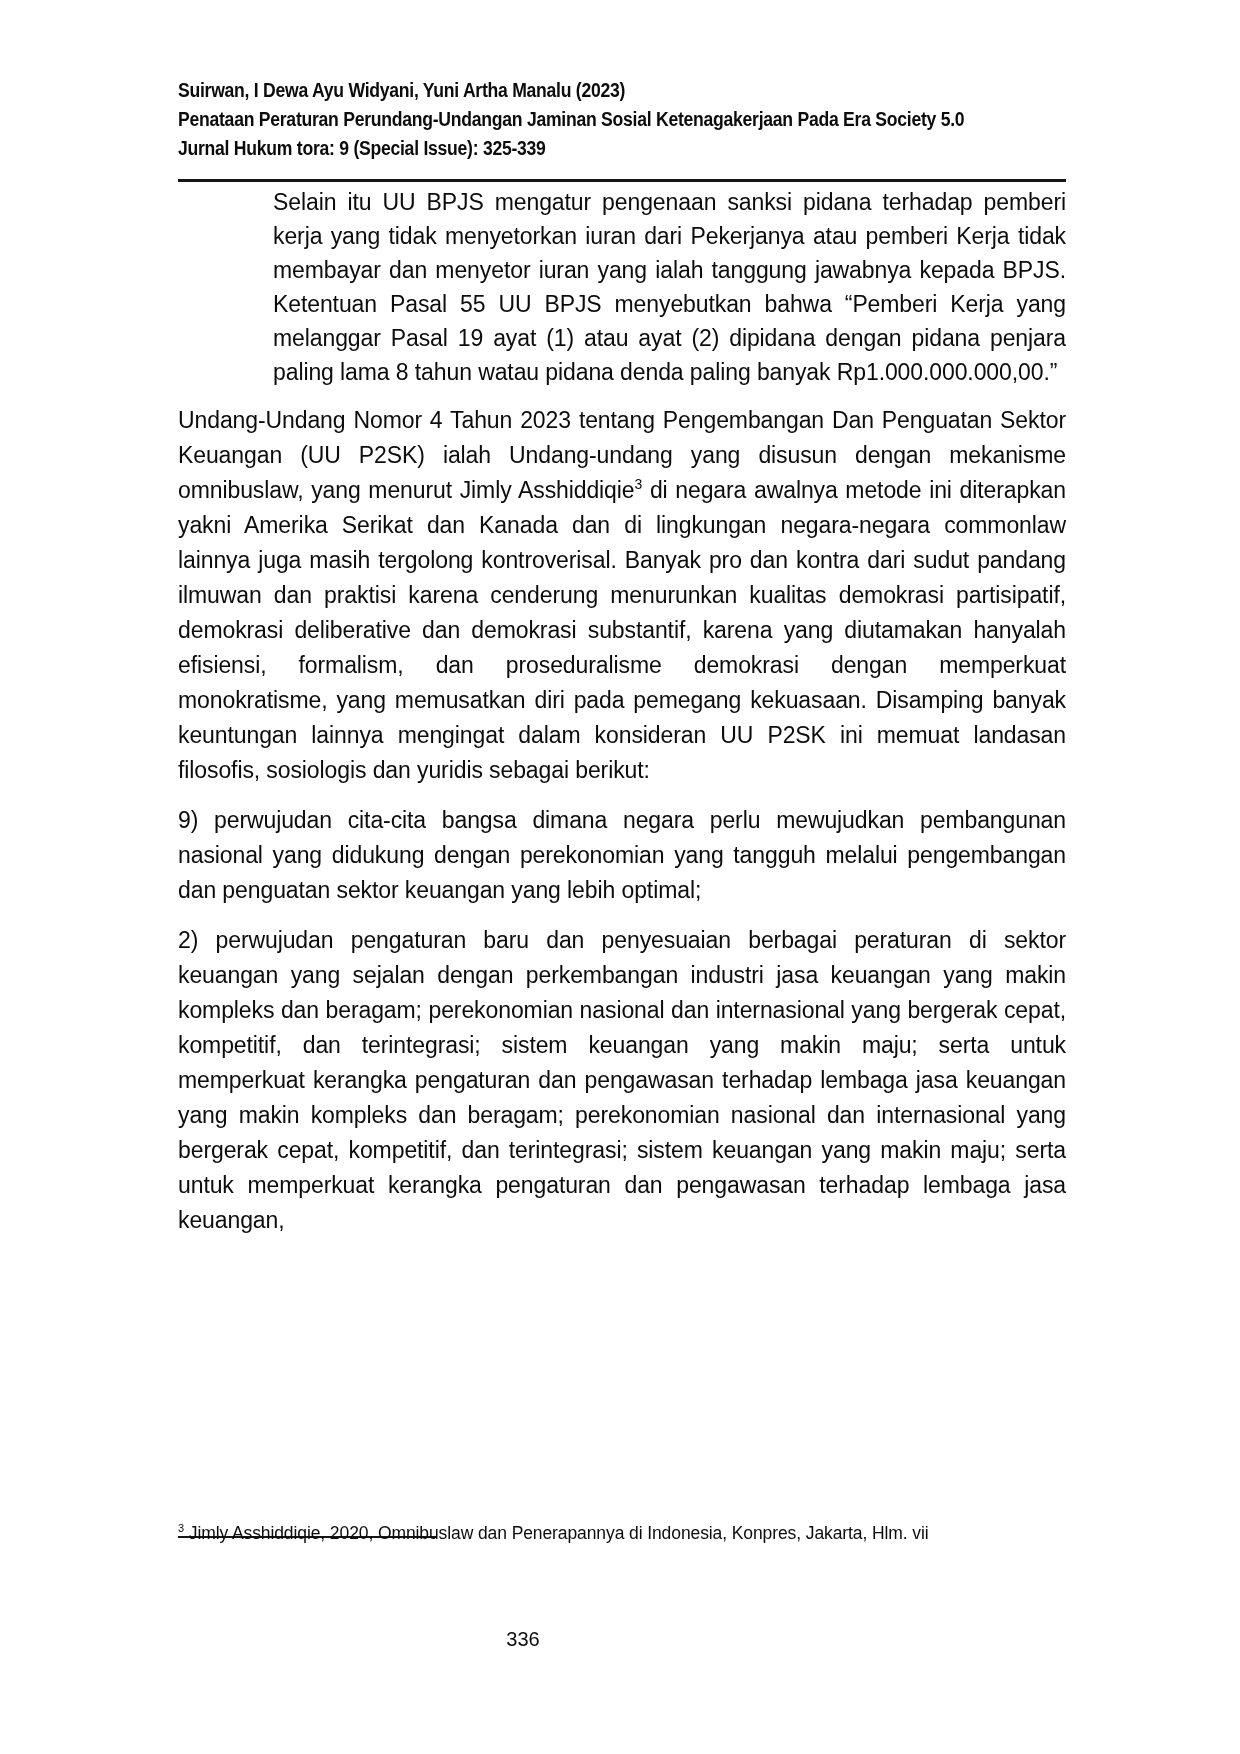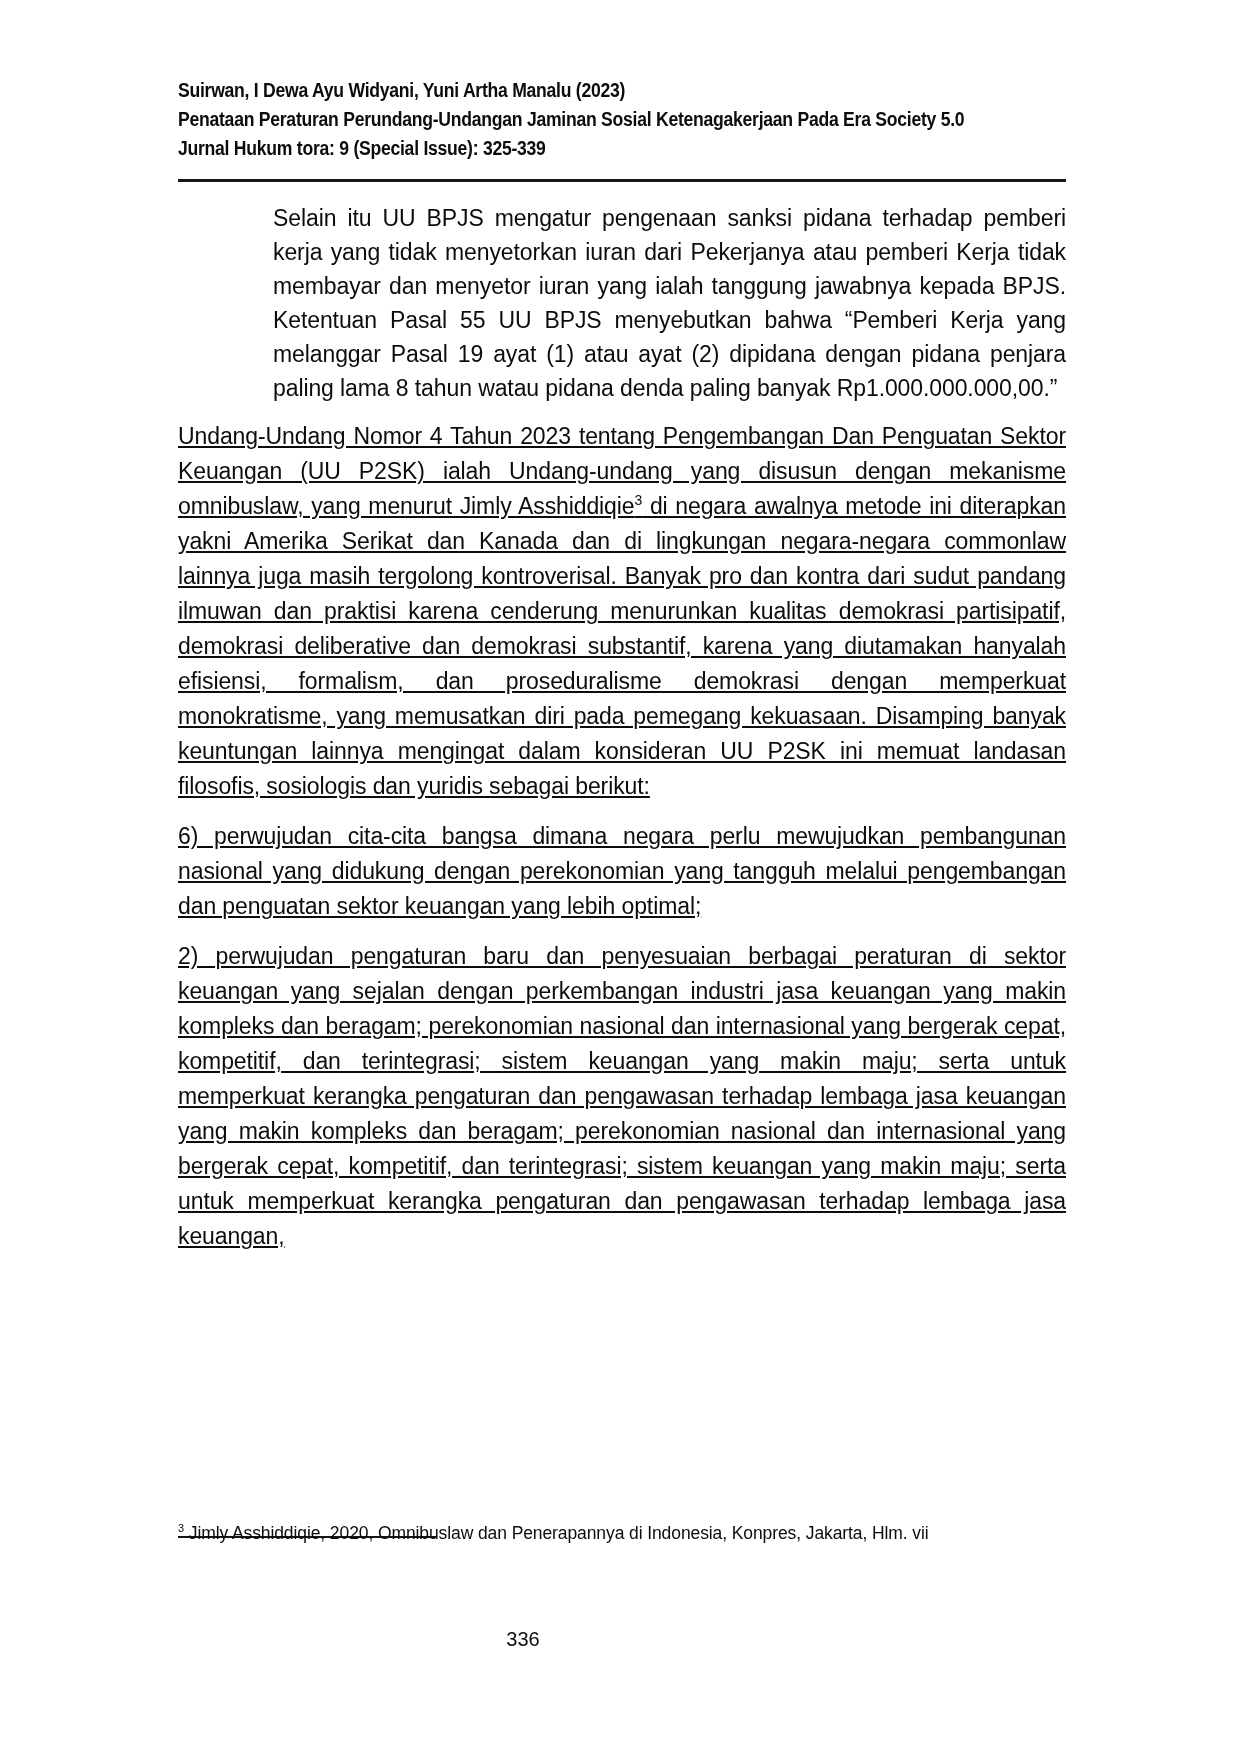--- a/index.html
+++ b/index.html
@@ -22,26 +22,26 @@
   .head-rule {
     position: absolute; left: 178px; top: 179px;
     width: 888px; height: 3px; background: #161616;
   }
 
   .content {
     position: absolute; left: 178px; top: 185px; width: 888px;
     font-size: 23px; letter-spacing: -0.1px;
   }
   .blockquote {
-    margin: 16px 0 14px 95px; width: 793px;
+    margin: 0 0 14px 95px; width: 793px;
     line-height: 34px; text-align: justify;
   }
   p.body-para {
     margin: 0 0 15px 0;
-    line-height: 35px; text-align: justify; text-decoration: underline;
+    line-height: 35px; text-align: justify;
   }
   sup.ref { font-size: 14px; line-height: 0; }
 
   .footnote-rule {
     position: absolute; left: 178px; top: 1536px;
     width: 258px; height: 2px; background: #161616;
   }
   .footnote {
     position: absolute; left: 178px; top: 1521px; width: 820px;
     font-size: 17.5px; line-height: 24px; letter-spacing: -0.1px;
@@ -65,21 +65,21 @@
   </div>
 
   <div class="head-rule"></div>
 
   <div class="content">
 
     <div class="blockquote">Selain itu UU BPJS mengatur pengenaan sanksi pidana terhadap pemberi kerja yang tidak menyetorkan iuran dari Pekerjanya atau pemberi Kerja tidak membayar dan menyetor iuran yang ialah tanggung jawabnya kepada BPJS. Ketentuan Pasal 55 UU BPJS menyebutkan bahwa “Pemberi Kerja yang melanggar Pasal 19 ayat (1) atau ayat (2) dipidana dengan pidana penjara paling lama 8 tahun watau pidana denda paling banyak Rp1.000.000.000,00.”</div>
 
     <p class="body-para"><span>Undang-Undang Nomor 4 Tahun 2023 tentang Pengembangan Dan Penguatan Sektor Keuangan (UU P2SK) ialah Undang-undang yang disusun dengan mekanisme omnibuslaw, yang menurut Jimly Asshiddiqie</span><sup class="ref">3</sup><span> di negara awalnya metode ini diterapkan yakni Amerika Serikat dan Kanada dan di lingkungan negara-negara commonlaw lainnya juga masih tergolong kontroverisal. Banyak pro dan kontra dari sudut pandang ilmuwan dan praktisi karena cenderung menurunkan kualitas demokrasi partisipatif, demokrasi deliberative dan demokrasi substantif, karena yang diutamakan hanyalah efisiensi, formalism, dan proseduralisme demokrasi dengan memperkuat monokratisme, yang memusatkan diri pada pemegang kekuasaan. Disamping banyak keuntungan lainnya mengingat dalam konsideran UU P2SK ini memuat landasan filosofis, sosiologis dan yuridis sebagai berikut:</span></p>
 
-    <p class="body-para">6) perwujudan cita-cita bangsa dimana negara perlu mewujudkan pembangunan nasional yang didukung dengan perekonomian yang tangguh melalui pengembangan dan penguatan sektor keuangan yang lebih optimal;</p>
+    <p class="body-para">9) perwujudan cita-cita bangsa dimana negara perlu mewujudkan pembangunan nasional yang didukung dengan perekonomian yang tangguh melalui pengembangan dan penguatan sektor keuangan yang lebih optimal;</p>
 
     <p class="body-para">2) perwujudan pengaturan baru dan penyesuaian berbagai peraturan di sektor keuangan yang sejalan dengan perkembangan industri jasa keuangan yang makin kompleks dan beragam; perekonomian nasional dan internasional yang bergerak cepat, kompetitif, dan terintegrasi; sistem keuangan yang makin maju; serta untuk memperkuat kerangka pengaturan dan pengawasan terhadap lembaga jasa keuangan yang makin kompleks dan beragam; perekonomian nasional dan internasional yang bergerak cepat, kompetitif, dan terintegrasi; sistem keuangan yang makin maju; serta untuk memperkuat kerangka pengaturan dan pengawasan terhadap lembaga jasa keuangan,</p>
 
 
 
   </div>
 
   <div class="footnote-rule"></div>
 
   <div class="footnote"><sup>3</sup><span> Jimly Asshiddiqie, 2020, Omnibuslaw dan Penerapannya di Indonesia, Konpres, Jakarta, Hlm. vii</span></div>

